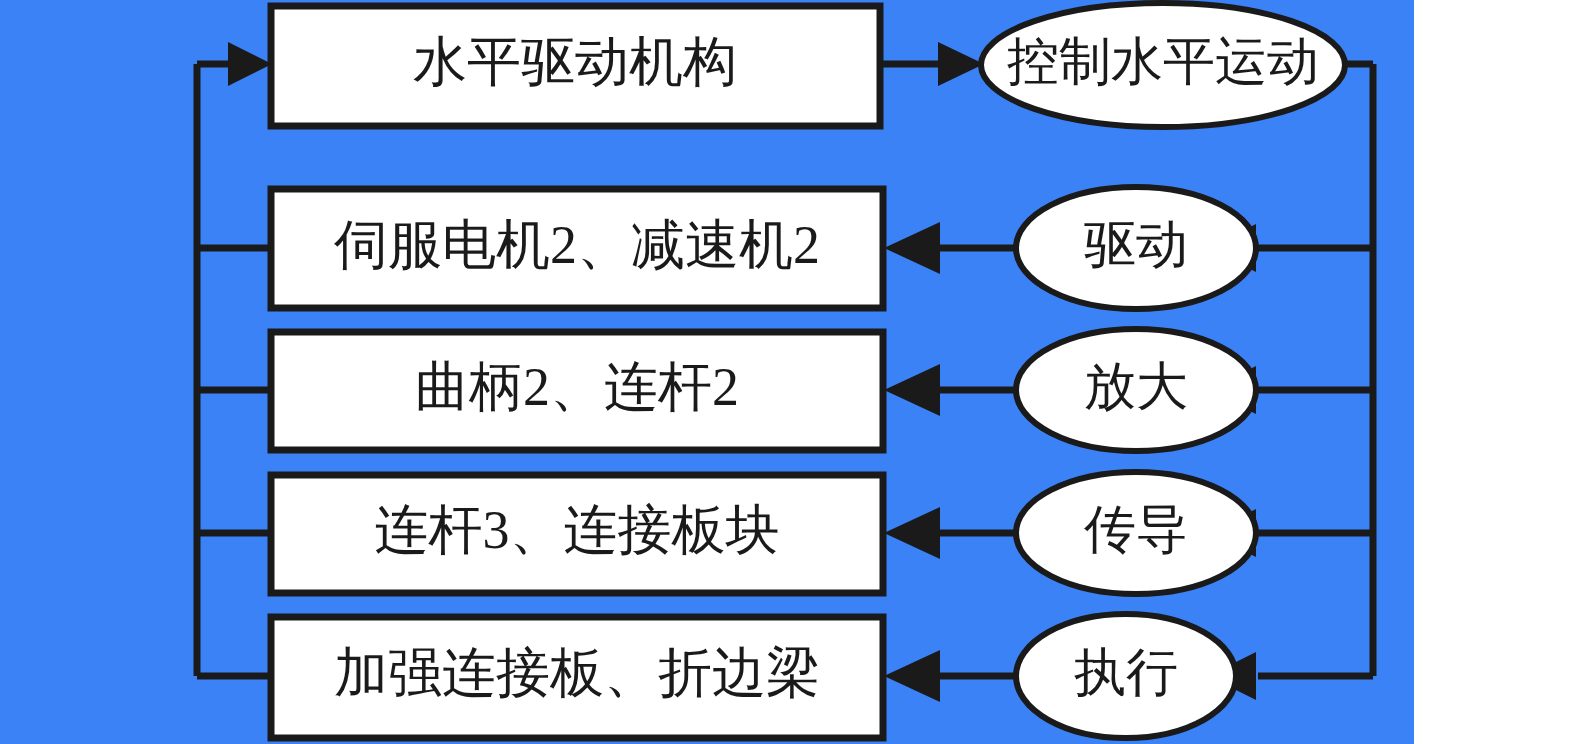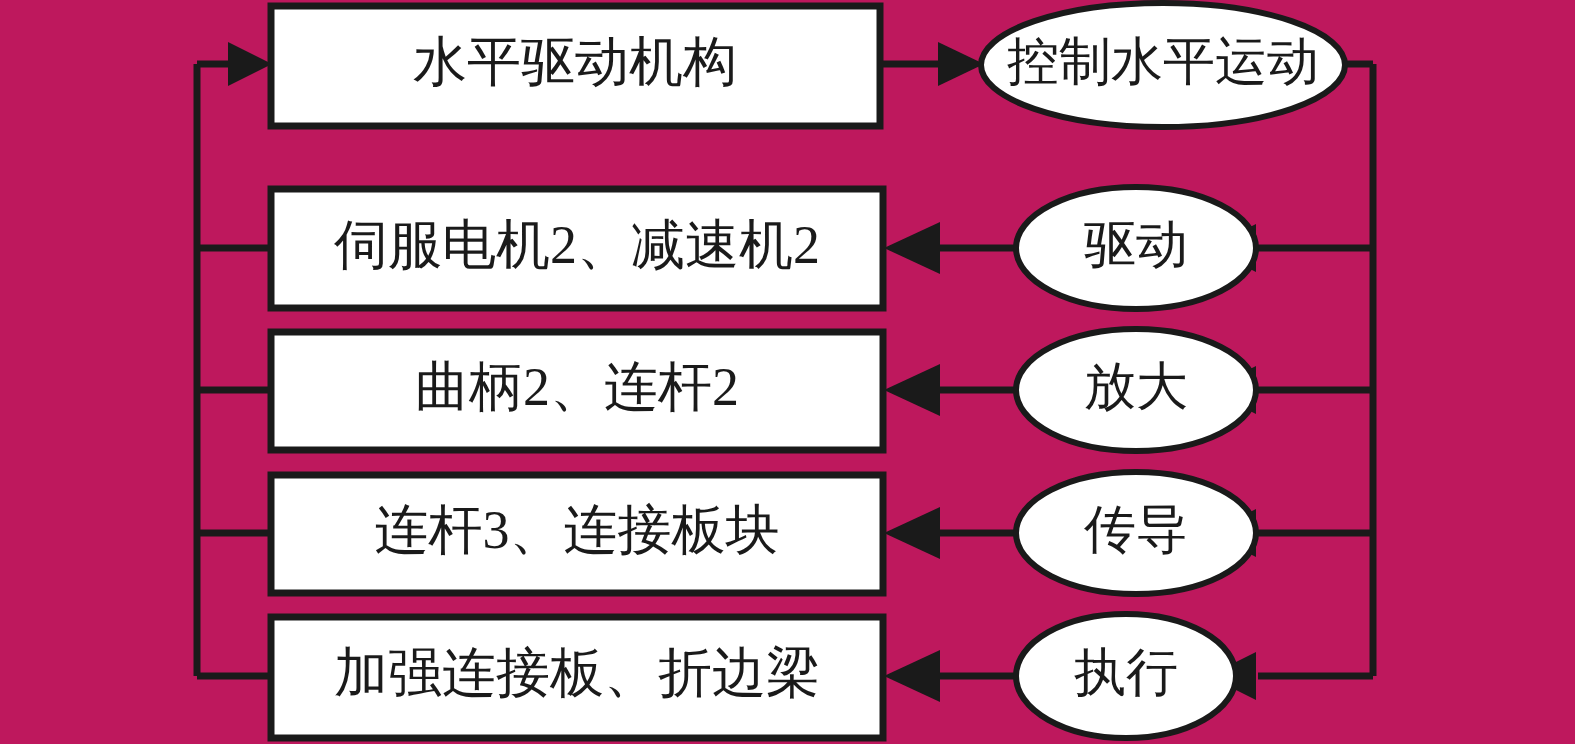--- a/index.html
+++ b/index.html
@@ -5,23 +5,23 @@
   html, body {
     margin: 0;
     padding: 0;
     background: #ffffff;
   }
   body {
     font-family: "Liberation Serif", "DejaVu Serif", serif;
   }
   #diagram-root {
     position: relative;
-    width: 1575px;
+    width: 1414px;
     height: 744px;
-    background: #be185d;
+    background: #3b82f6;
     overflow: hidden;
   }
   svg#flow-svg {
     display: block;
     width: 1575px;
     height: 744px;
   }
   .node-shape {
     fill: #ffffff;
     stroke: #1a1a1a;

